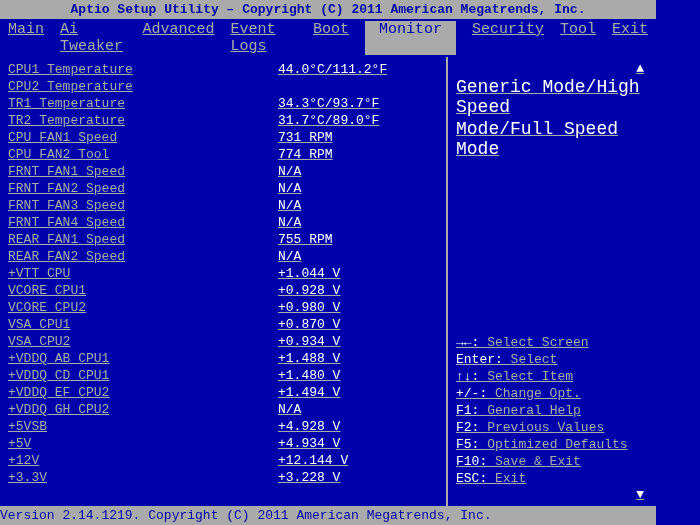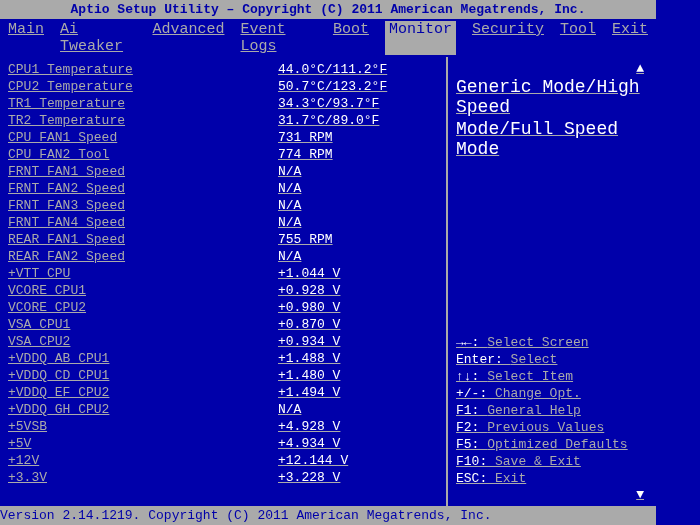--- a/index.html
+++ b/index.html
@@ -42,21 +42,21 @@
     }
 
     .menu-item {
       cursor: pointer;
       color: #aaaaaa;
     }
 
     .menu-item.active {
       background-color: #aaaaaa;
       color: #0000aa;
-      padding: 0 4px;
+      padding: 0 14px;
     }
 
     
     #main-content {
       display: flex;
       flex: 1;
       overflow: hidden;
     }
 
     
@@ -175,21 +175,20 @@
 
   <div id="main-content">
 
     <div id="left-panel">
     <div class="monitor-row">
           <span class="monitor-label">CPU1 Temperature</span>
           <span class="monitor-value">44.0°C/111.2°F</span>
         </div>
         <div class="monitor-row">
           <span class="monitor-label">CPU2 Temperature</span>
-          <span class="monitor-value">50.7°C/123.2°F</span>
         </div>
         <div class="monitor-row">
           <span class="monitor-label">TR1 Temperature</span>
           <span class="monitor-value">34.3°C/93.7°F</span>
         </div>
         <div class="monitor-row">
           <span class="monitor-label">TR2 Temperature</span>
           <span class="monitor-value">31.7°C/89.0°F</span>
         </div>
         <div class="monitor-row">

